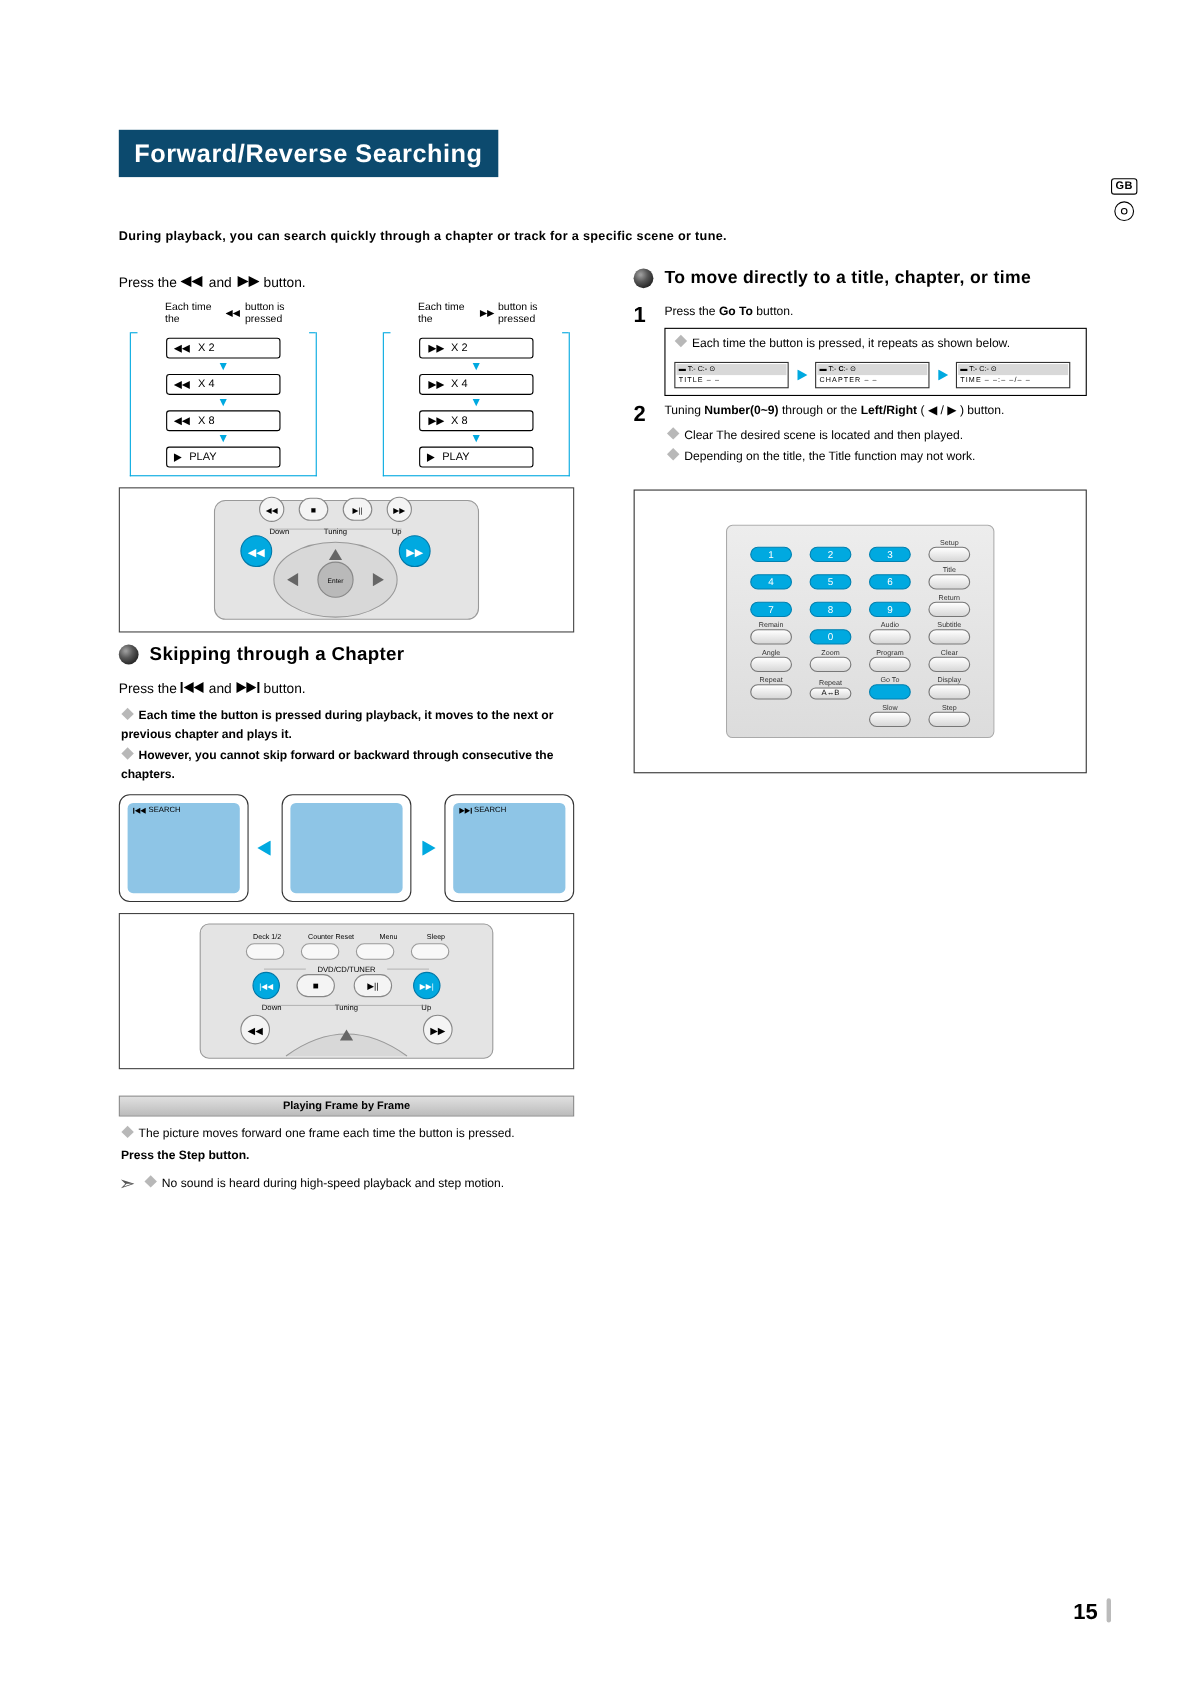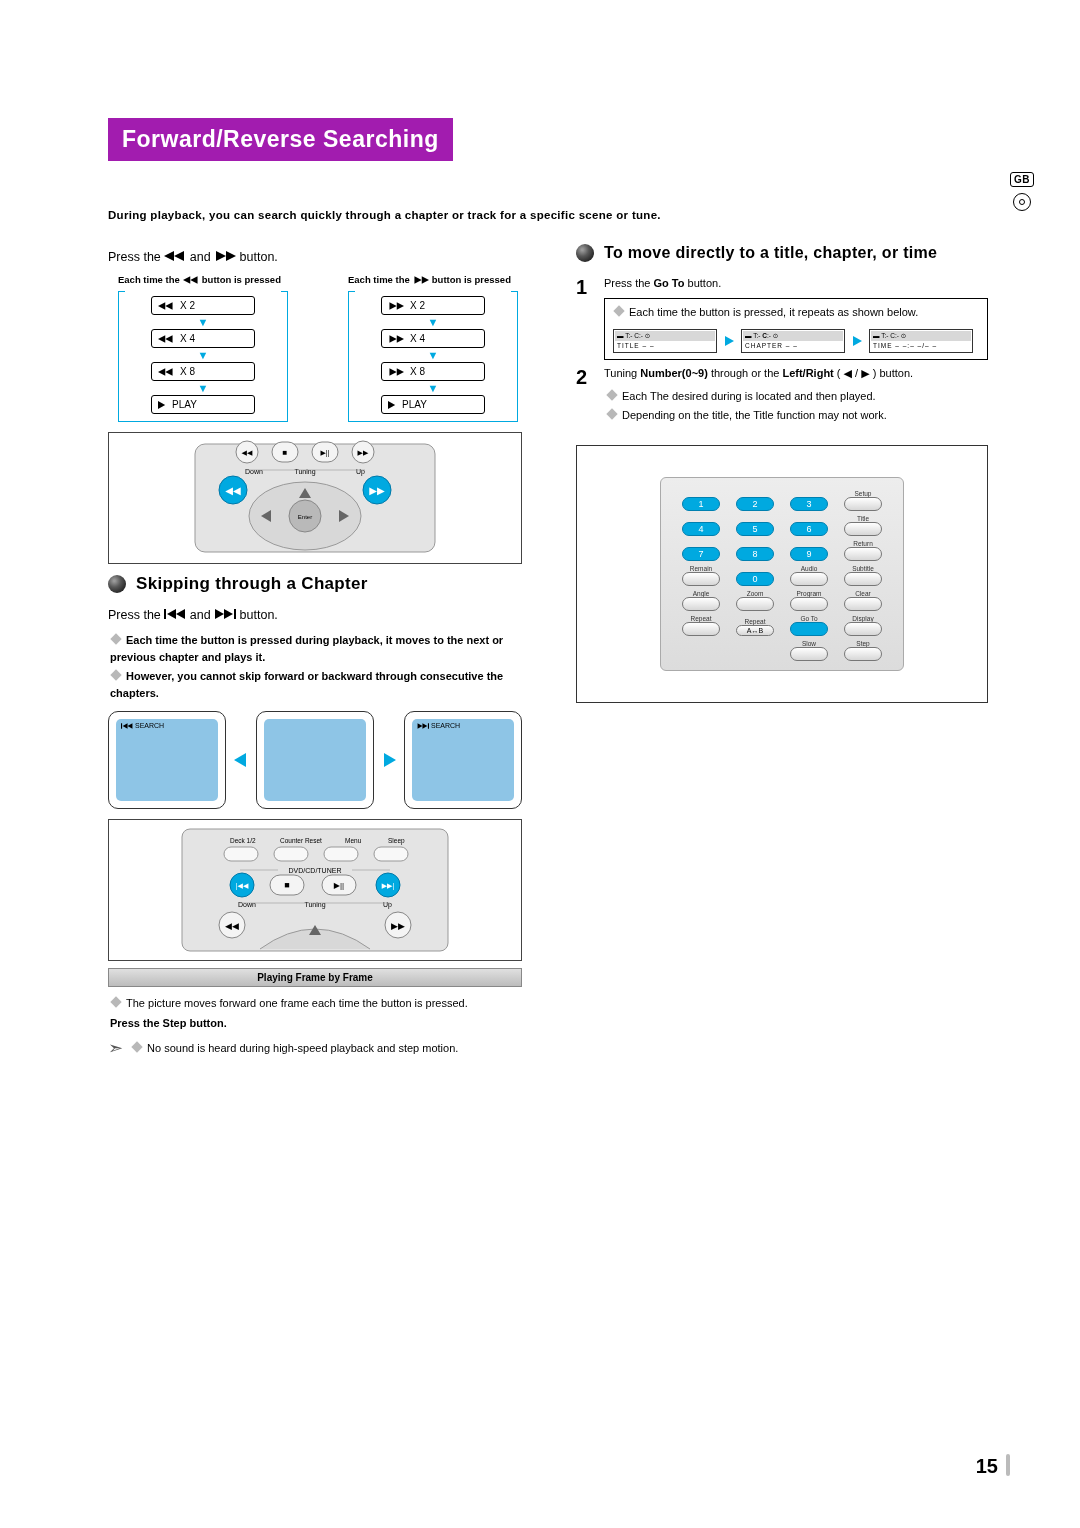--- a/index.html
+++ b/index.html
@@ -11,21 +11,21 @@
     width: 1080px;
   }
   .page {
     width: 1080px;
     height: 1528px;
     position: relative;
     box-sizing: border-box;
     padding: 118px 92px 40px 108px;
   }
   .title-bar {
-    background: #a21caf;
+    background: #0c4a6e;
     color: #fff;
     font-weight: bold;
     font-size: 23px;
     padding: 8px 14px;
     display: inline-block;
     letter-spacing: 0.5px;
   }
   .intro {
     font-size: 11.5px;
     font-weight: bold;
@@ -78,24 +78,24 @@
     display:flex;
     gap:60px;
     margin:8px 0 6px 10px;
     font-size:10px;
   }
   .speed-col {
     width:170px;
   }
   .speed-head {
     font-size:9.5px;
-    font-weight:bold;
+    font-weight:normal;
     text-align:left;
     margin-bottom:6px;
-    display:flex; align-items:center; gap:3px;
+    display:flex; align-items:center; gap:3px;margin-left:32px;
   }
   .speed-box {
     border:0.5px solid #000;
     border-radius:3px;
     width:90px;
     margin:3px auto;
     padding:3px 6px;
     font-size:10px;
     display:flex; align-items:center; gap:6px; justify-content:flex-start;
     position:relative;
@@ -151,21 +151,21 @@
     color:#00a9e0;
     display:flex;align-items:center;
   }
   .grey-bar {
     background:linear-gradient(#e0e0e0,#bcbcbc);
     border:0.5px solid #888;
     font-size:10px;
     font-weight:bold;
     text-align:center;
     padding:3px 0;
-    margin:7px 0 8px 0;
+    margin:24px 0 8px 0;
   }
   .step-row {
     display:flex; align-items:flex-start; gap:10px; margin:6px 0;
   }
   .step-num {
     font-size:20px; font-weight:bold; width:18px;
   }
   .step-body {
     flex:1; font-size:11px; line-height:1.45;
   }
@@ -216,21 +216,21 @@
     font-size:9px;
     padding:1px 8px;
     min-width:20px;
   }
   .kbtn.sel {
     background:#00a9e0; border-color:#0080b0; color:#fff;
   }
   .side-badge {
     position:absolute;
     right:46px;
-    top:172px;
+    top:162px;
     width:24px;
     font-size:10px;
   }
   .gb {
     border:1.5px solid #000;
     border-radius:3px;
     padding:1px 3px;
     font-weight:bold;
     display:inline-block;
     font-size:10px;
@@ -565,21 +565,21 @@
               </div>
             </div>
           </div>
         </div>
       </div>
 
       <div class="step-row">
         <div class="step-num">2</div>
         <div class="step-body">
           <span>Tuning </span><b>Number(0~9)</b><span> through or the </span><b>Left/Right</b><span> ( ◀ / ▶ ) button.</span>
-          <div class="note-line" style="margin-top:6px"><span class="diamond"></span><span>Each The desired during is located and then played.</span></div>
+          <div class="note-line" style="margin-top:6px"><span class="diamond"></span><span>Clear The desired scene is located and then played.</span></div>
           <div class="note-line"><span class="diamond"></span><span>Depending on the title, the Title function may not work.</span></div>
         </div>
       </div>
 
       <div class="remote-frame">
         <div class="keypad">
           <div class="kprow">
             <div class="kpcell"><span class="kbtn sel">1</span></div>
             <div class="kpcell"><span class="kbtn sel">2</span></div>
             <div class="kpcell"><span class="kbtn sel">3</span></div>

